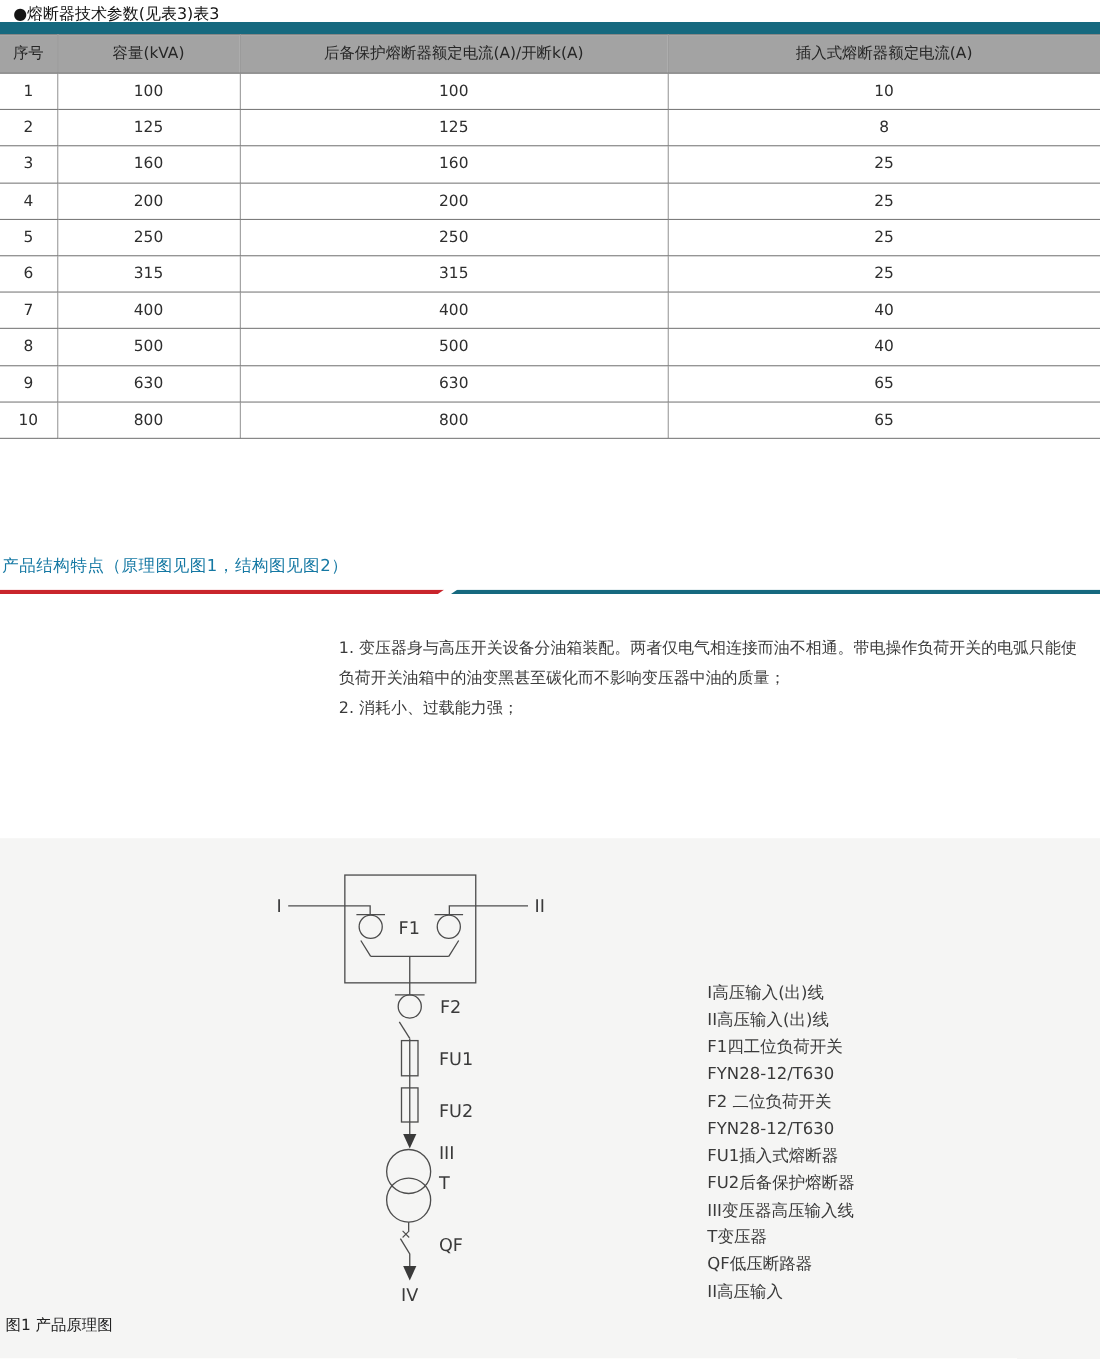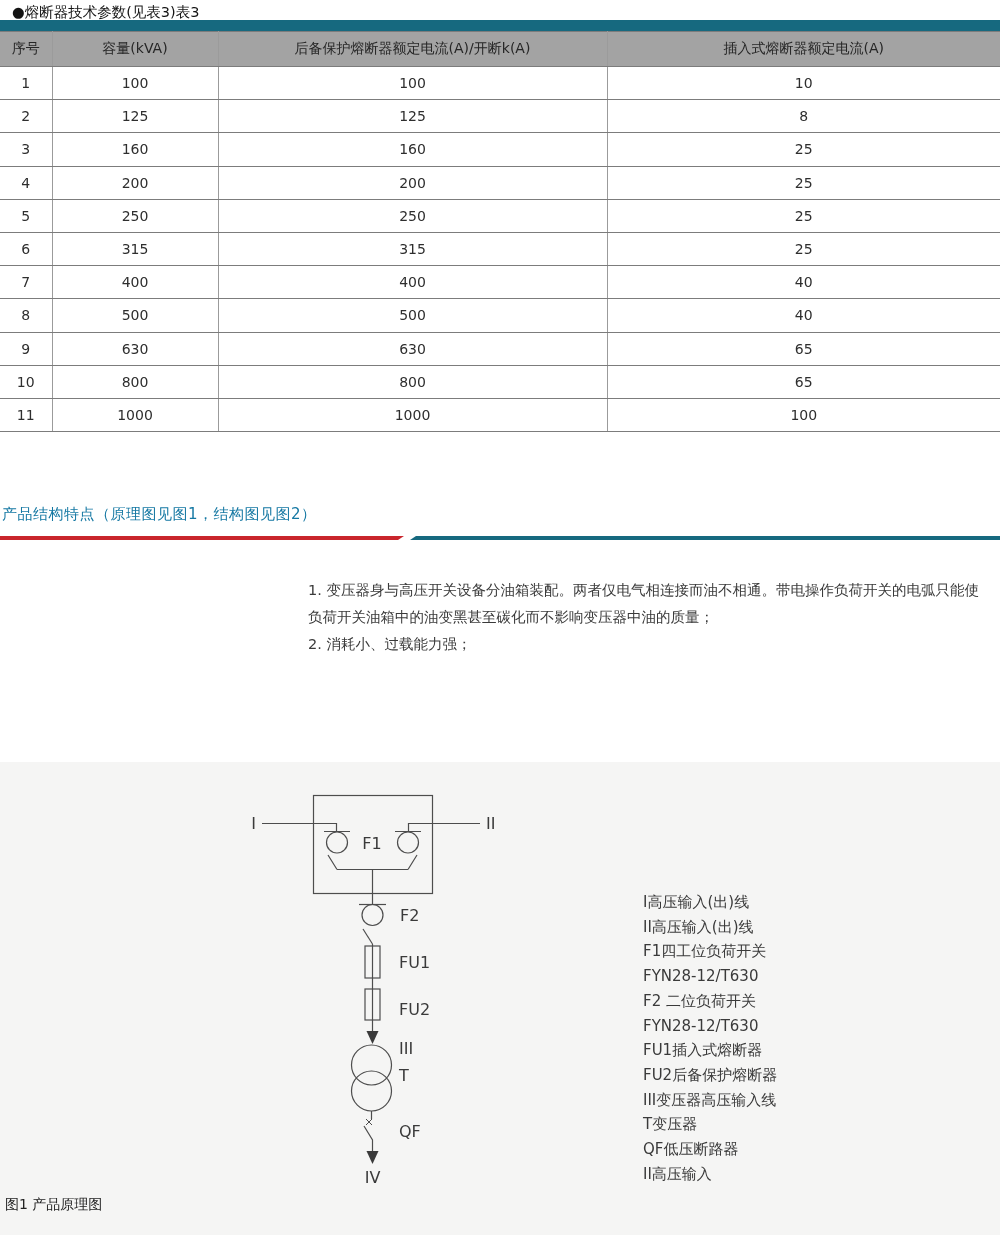--- a/index.html
+++ b/index.html
@@ -124,26 +124,20 @@
         <td>9</td>
         <td>630</td>
         <td>630</td>
         <td>65</td>
       </tr>
     <tr>
         <td>10</td>
         <td>800</td>
         <td>800</td>
         <td>65</td>
-      </tr>
-    <tr>
-        <td>11</td>
-        <td>1000</td>
-        <td>1000</td>
-        <td>100</td>
       </tr>
   </tbody>
 </table>
 
 <div class="section-title">产品结构特点（原理图见图1，结构图见图2）</div>
 <div class="rule">
   <div class="rule-red"></div>
   <div class="rule-teal"></div>
 </div>
 

